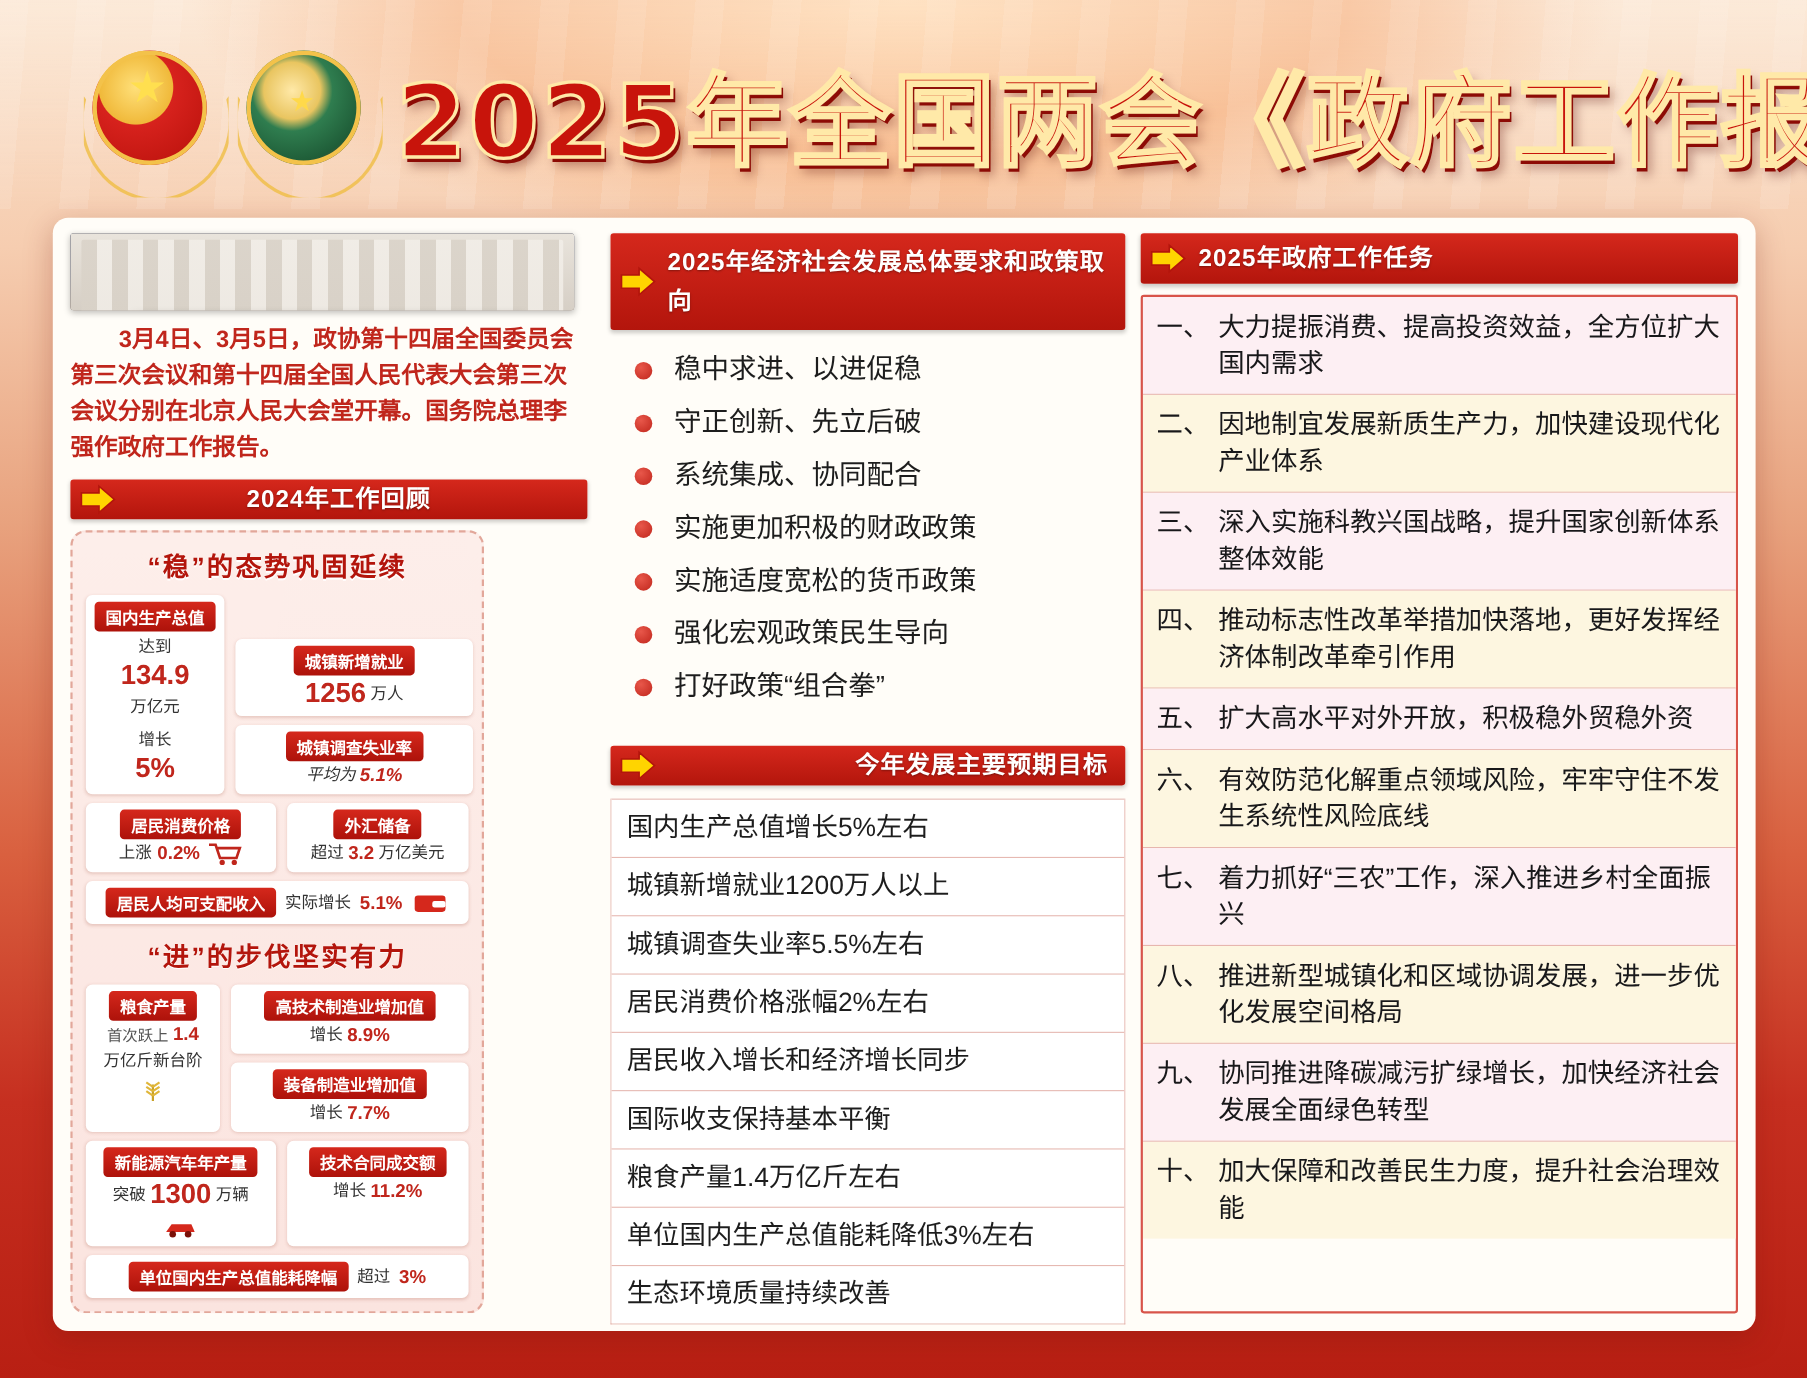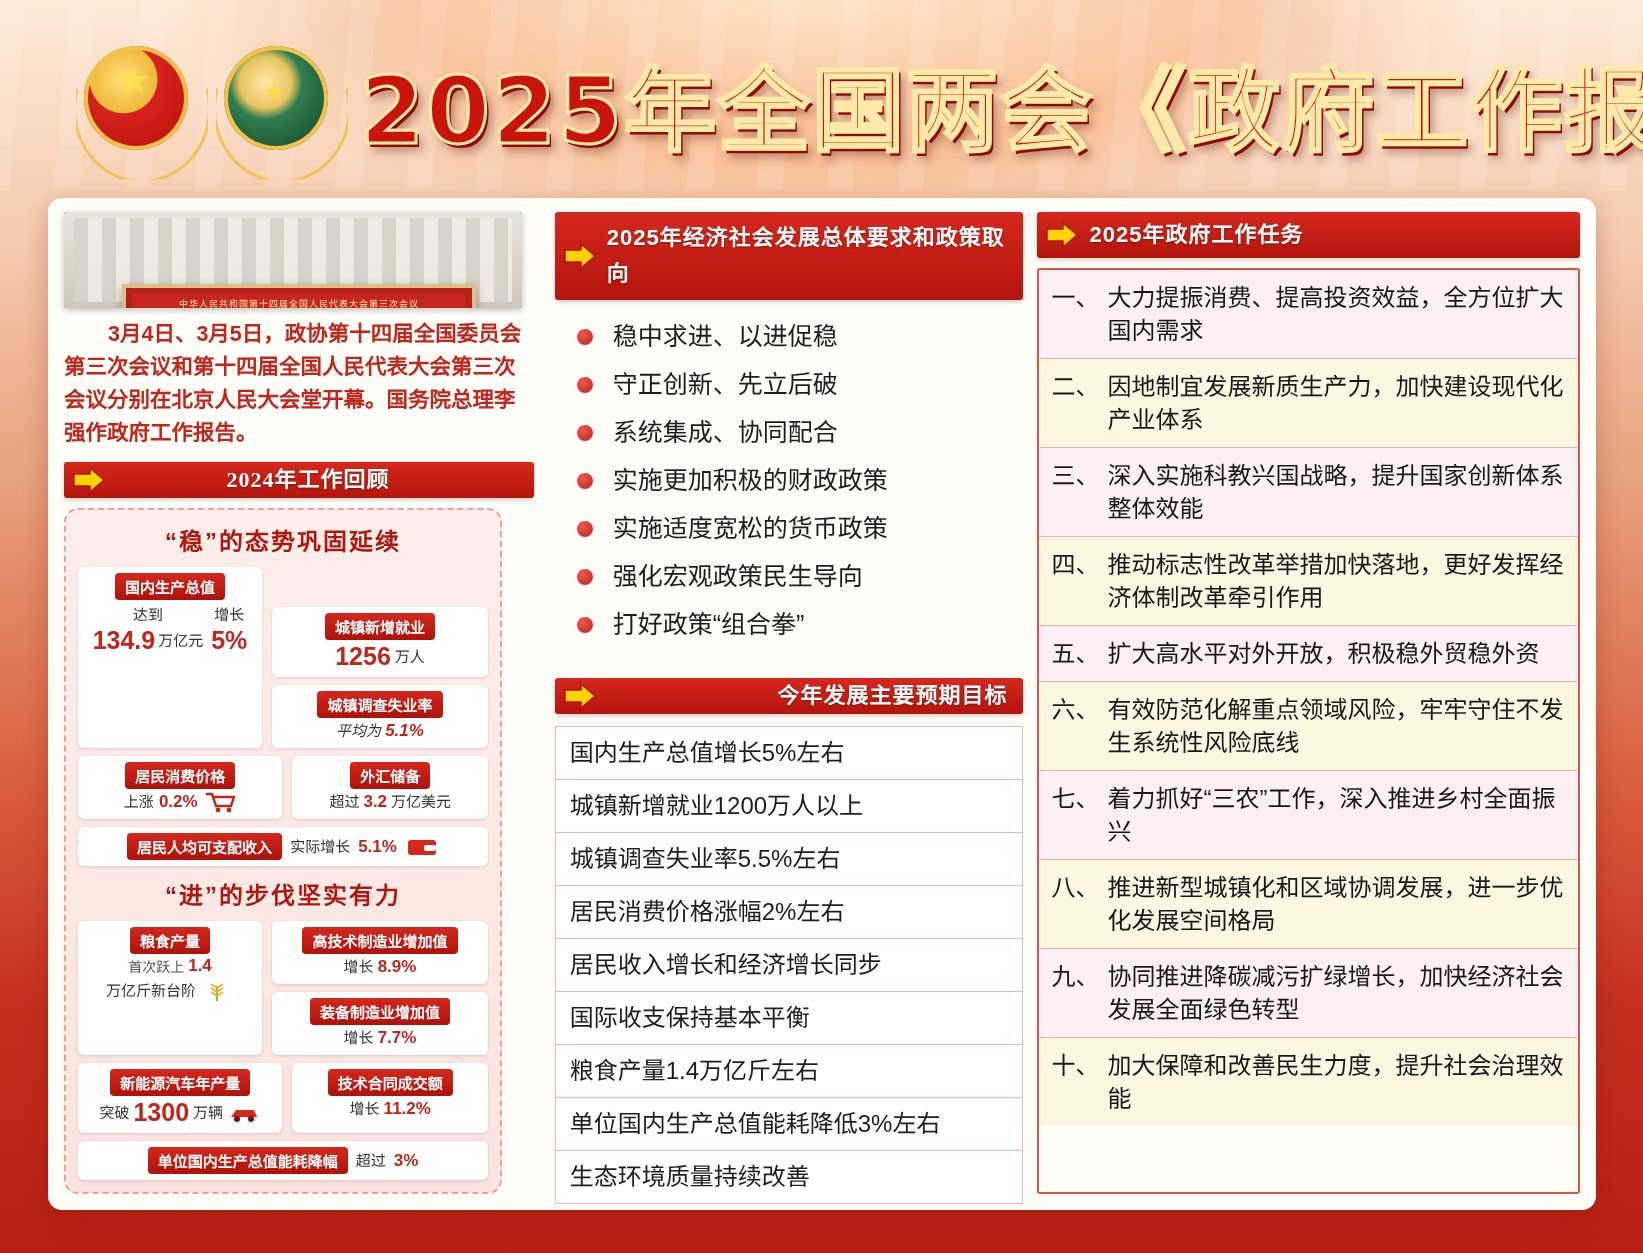--- a/index.html
+++ b/index.html
@@ -136,21 +136,21 @@
   .bar .btxt{
     color:#fff;font-weight:bold;font-size:22px;line-height:36px;letter-spacing:1px;
     text-shadow:0 1px 2px rgba(0,0,0,.35);
   }
 
   
   .review{
     margin-top:10px;
     border:2px dashed #e2a79a;border-radius:14px;
     background:linear-gradient(180deg,#fdeeea,#fbe4df);
-    padding:10px 12px 12px 12px;width:438px;box-sizing:border-box;
+    padding:10px 12px 12px 12px;width:376px;box-sizing:border-box;
     flex:1;
   }
   .rhead{
     text-align:center;font-weight:bold;font-size:24px;color:#b3150c;
     letter-spacing:2px;margin:2px 0 10px 0;
     text-shadow:0 1px 0 #fff;
   }
   .tagcap{
     display:inline-block;background:linear-gradient(180deg,#d5281c,#ad120a);
     color:#fff;font-size:15px;font-weight:bold;border-radius:4px;padding:3px 10px;
@@ -238,21 +238,21 @@
       </div>
 
       <div class="caption">3月4日、3月5日，政协第十四届全国委员会第三次会议和第十四届全国人民代表大会第三次会议分别在北京人民大会堂开幕。国务院总理李强作政府工作报告。</div>
 
       <div class="bar" style="margin-top:12px;width:462px;">
         <span class="arrow">
           <svg width="34" height="30" viewBox="0 0 34 30">
               <path d="M2 9h16V3l14 12-14 12v-6H2z" fill="#ffd400" stroke="#b3150c" stroke-width="1.5"></path>
             </svg>
         </span>
-        <span class="btxt" style="flex:1;text-align:center;padding-right:34px;font-family:Liberation Serif, serif;">2024年工作回顾</span>
+        <span class="btxt" style="flex:1;text-align:center;padding-right:34px;">2024年工作回顾</span>
       </div>
 
       <div class="review">
         <div class="rhead">“稳”的态势巩固延续</div>
 
         <div class="rrow">
           <div class="card w-left">
             <div class="tagcap">国内生产总值</div>
             <div class="flexrow" style="margin-top:4px;">
               <div>

